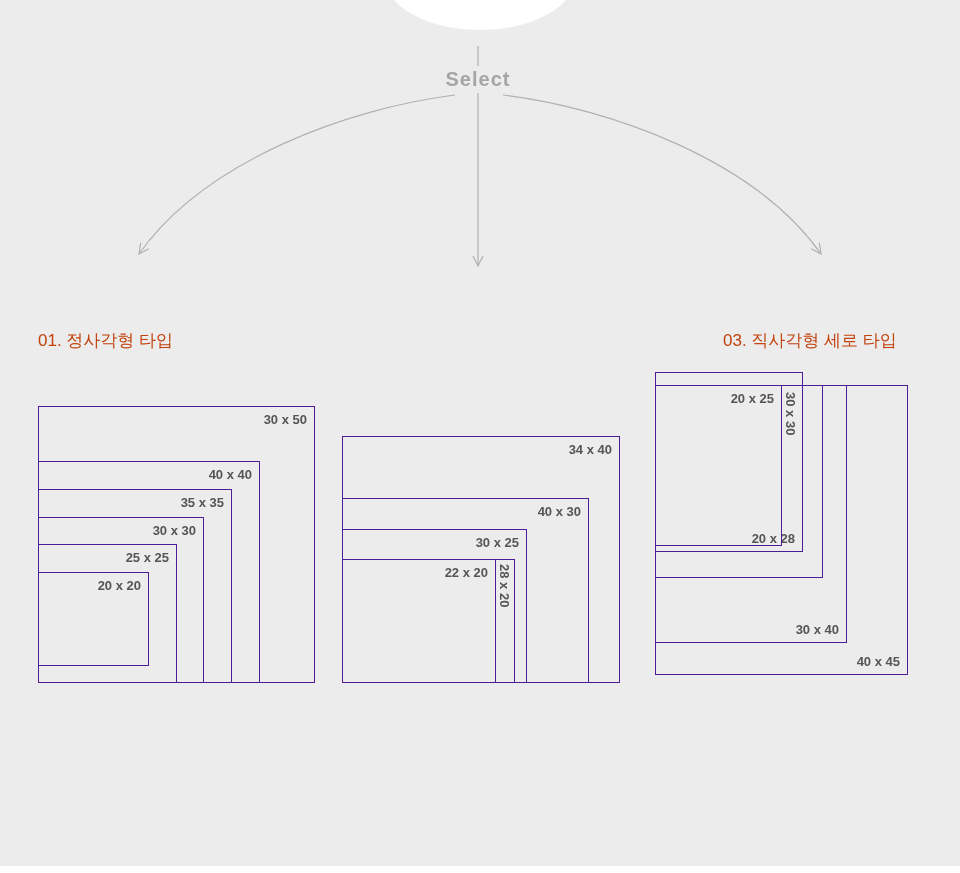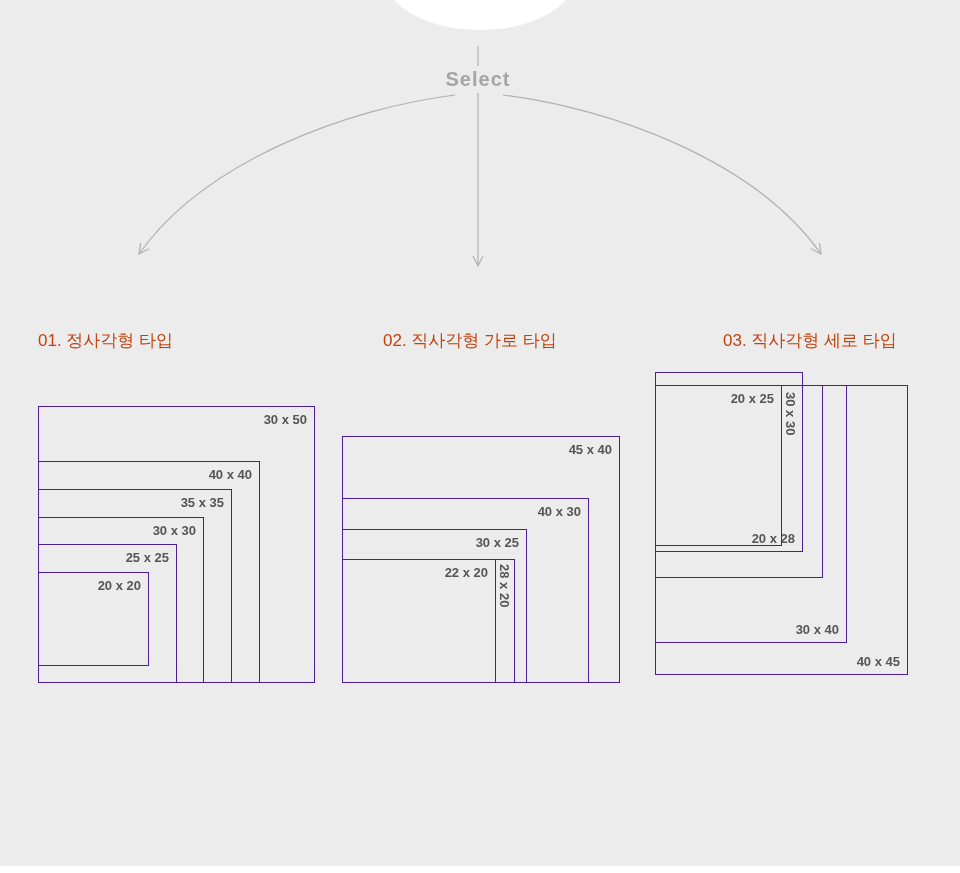--- a/index.html
+++ b/index.html
@@ -44,21 +44,20 @@
       </marker>
     </defs>
     <path d="M478 46 L478 266" fill="none" stroke="#b0b0b0" stroke-width="1.2" marker-end="url(#arrowhead)"></path>
     <path d="M455 95 C350 108 205 160 139 254" fill="none" stroke="#b0b0b0" stroke-width="1.2" marker-end="url(#arrowhead)"></path>
     <path d="M503 95 C610 108 755 160 821 254" fill="none" stroke="#b0b0b0" stroke-width="1.2" marker-end="url(#arrowhead)"></path>
   </svg>
 
   <div class="select-label">Select</div>
 
   <div class="section-title t1">01. 정사각형 타입</div>
-  <div class="section-title t2">02. 직사각형 가로 타입</div>
   <div class="section-title t3">03. 직사각형 세로 타입</div>
 
   <div class="diagram">
     <div class="rect" style="left:38px;top:406px;width:277px;height:277px">
       <span class="lbl tr">30 x 50</span>
     </div>
     <div class="rect" style="left:38px;top:461px;width:222px;height:222px">
       <span class="lbl tr">40 x 40</span>
     </div>
     <div class="rect" style="left:38px;top:489px;width:194px;height:194px">
@@ -70,21 +69,21 @@
     <div class="rect" style="left:38px;top:544px;width:139px;height:139px">
       <span class="lbl tr">25 x 25</span>
     </div>
     <div class="rect" style="left:38px;top:572px;width:111px;height:94px">
       <span class="lbl tr">20 x 20</span>
     </div>
   </div>
 
   <div class="diagram">
     <div class="rect" style="left:342px;top:436px;width:278px;height:247px">
-      <span class="lbl tr">45 x 40</span>
+      <span class="lbl tr">34 x 40</span>
     </div>
     <div class="rect" style="left:342px;top:498px;width:247px;height:185px">
       <span class="lbl tr">40 x 30</span>
     </div>
     <div class="rect" style="left:342px;top:529px;width:185px;height:154px">
       <span class="lbl tr">30 x 25</span>
     </div>
     <div class="rect" style="left:342px;top:559px;width:173px;height:124px">
       <span class="lbl vert vtr">28 x 20</span>
     </div>

